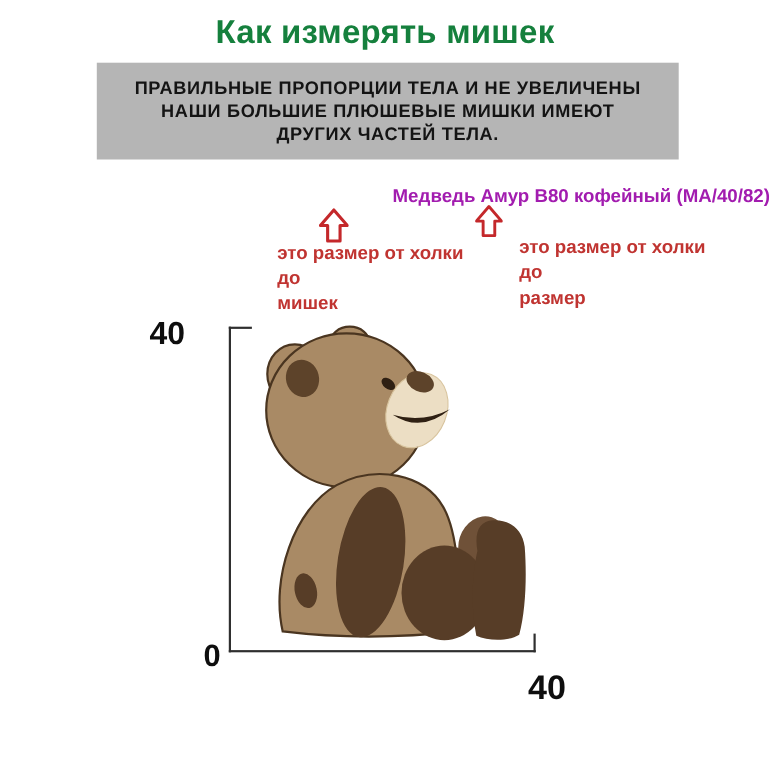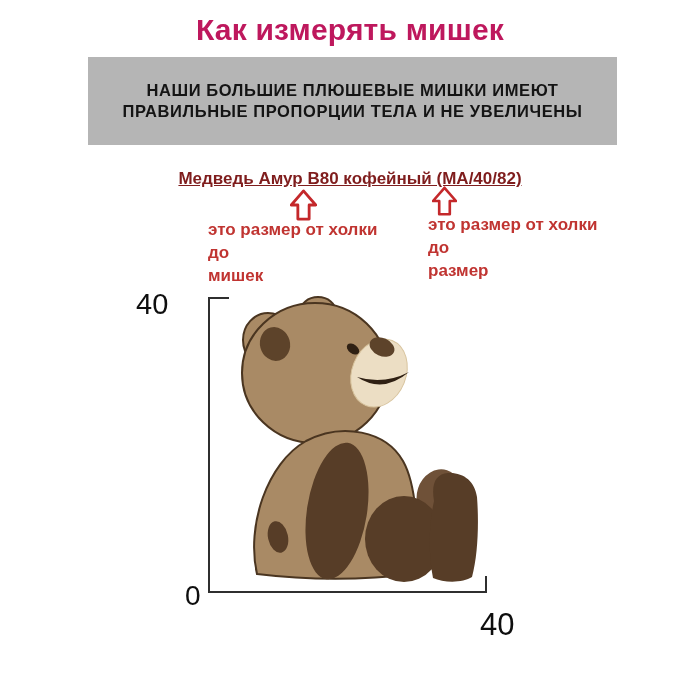--- a/index.html
+++ b/index.html
@@ -2,66 +2,67 @@
 <html><head>
 <meta charset="utf-8">
 <style>
   html,body{margin:0;padding:0;background:#ffffff;}
   .page{
     position:relative;width:700px;height:700px;background:#ffffff;overflow:hidden;
     font-family:"Liberation Sans", sans-serif;
   }
   .title{
     position:absolute;top:13px;left:0;width:100%;text-align:center;
-    font-size:30px;font-weight:bold;color:#be185d;letter-spacing:0.2px;
+    font-size:30px;font-weight:bold;color:#15803d;letter-spacing:0.2px;
   }
   .banner{
     position:absolute;left:88px;top:57px;width:529px;height:88px;
     background:#b5b5b5;display:flex;flex-direction:column;justify-content:center;align-items:center;
   }
   .banner-line{
     display:block;font-size:16.5px;font-weight:bold;color:#141414;
     letter-spacing:0.6px;line-height:21px;white-space:nowrap;
   }
   .product-label{
-    position:absolute;top:169px;left:0;width:100%;text-align:center;
-    font-size:17px;font-weight:bold;color:#7f1d1d;text-decoration:underline;
+    position:absolute;top:169px;left:0;width:100%;text-align:right;
+    font-size:17px;font-weight:bold;color:#a21caf;
   }
   .arrow{position:absolute;}
   .arrow-left{left:290px;top:189px;}
   .arrow-right{left:432px;top:186px;}
   .note{
-    position:absolute;font-size:17px;font-weight:bold;color:#c03431;line-height:23px;
+    position:absolute;font-size:17px;font-weight:bold;color:#c03431;line-height:23px;margin-left:44px;
   }
   .note-left{left:208px;top:218px;width:185px;}
   .note-right{left:428px;top:213px;width:185px;}
   .num{
-    position:absolute;font-weight:normal;color:#0e0e0e;
+    position:absolute;font-weight:bold;color:#0e0e0e;
   }
   .num-height{left:136px;top:288px;font-size:29px;}
   .num-origin{left:185px;top:580px;font-size:28px;}
   .num-total{left:264px;top:601px;font-size:31px;letter-spacing:0.5px;}
   .num-length{left:480px;top:607px;font-size:31px;}
   .axis{position:absolute;background:#2f2f2f;}
   .axis-v{left:208px;top:297px;width:2px;height:296px;}
   .axis-v-tick{left:208px;top:297px;width:21px;height:2px;}
   .axis-h{left:208px;top:591px;width:279px;height:2px;}
   .axis-h-tick{left:485px;top:576px;width:2px;height:17px;}
   .bear{position:absolute;left:220px;top:283px;}
 </style>
 </head>
 <body>
 
 <div class="page">
 
   <div class="title">Как измерять мишек</div>
 
   <div class="banner">
+    <span class="banner-line">ПРАВИЛЬНЫЕ ПРОПОРЦИИ ТЕЛА И НЕ УВЕЛИЧЕНЫ</span>
     <span class="banner-line">НАШИ БОЛЬШИЕ ПЛЮШЕВЫЕ МИШКИ ИМЕЮТ</span>
-    <span class="banner-line">ПРАВИЛЬНЫЕ ПРОПОРЦИИ ТЕЛА И НЕ УВЕЛИЧЕНЫ</span>
+    <span class="banner-line">ДРУГИХ ЧАСТЕЙ ТЕЛА.</span>
   </div>
 
   <div class="product-label">Медведь Амур В80 кофейный (МА/40/82)</div>
 
   <svg class="arrow arrow-left" width="27" height="32" viewBox="0 0 28 34">
     <path d="M14 2 L27 17 H20 V32 H8 V17 H1 Z" fill="#ffffff" stroke-width="3" stroke-linejoin="round" stroke="#c4282b"></path>
   </svg>
   <svg class="arrow arrow-right" width="25" height="30" viewBox="0 0 28 34">
     <path d="M14 2 L27 17 H20 V32 H8 V17 H1 Z" fill="#ffffff" stroke-width="3" stroke-linejoin="round" stroke="#c4282b"></path>
   </svg>

